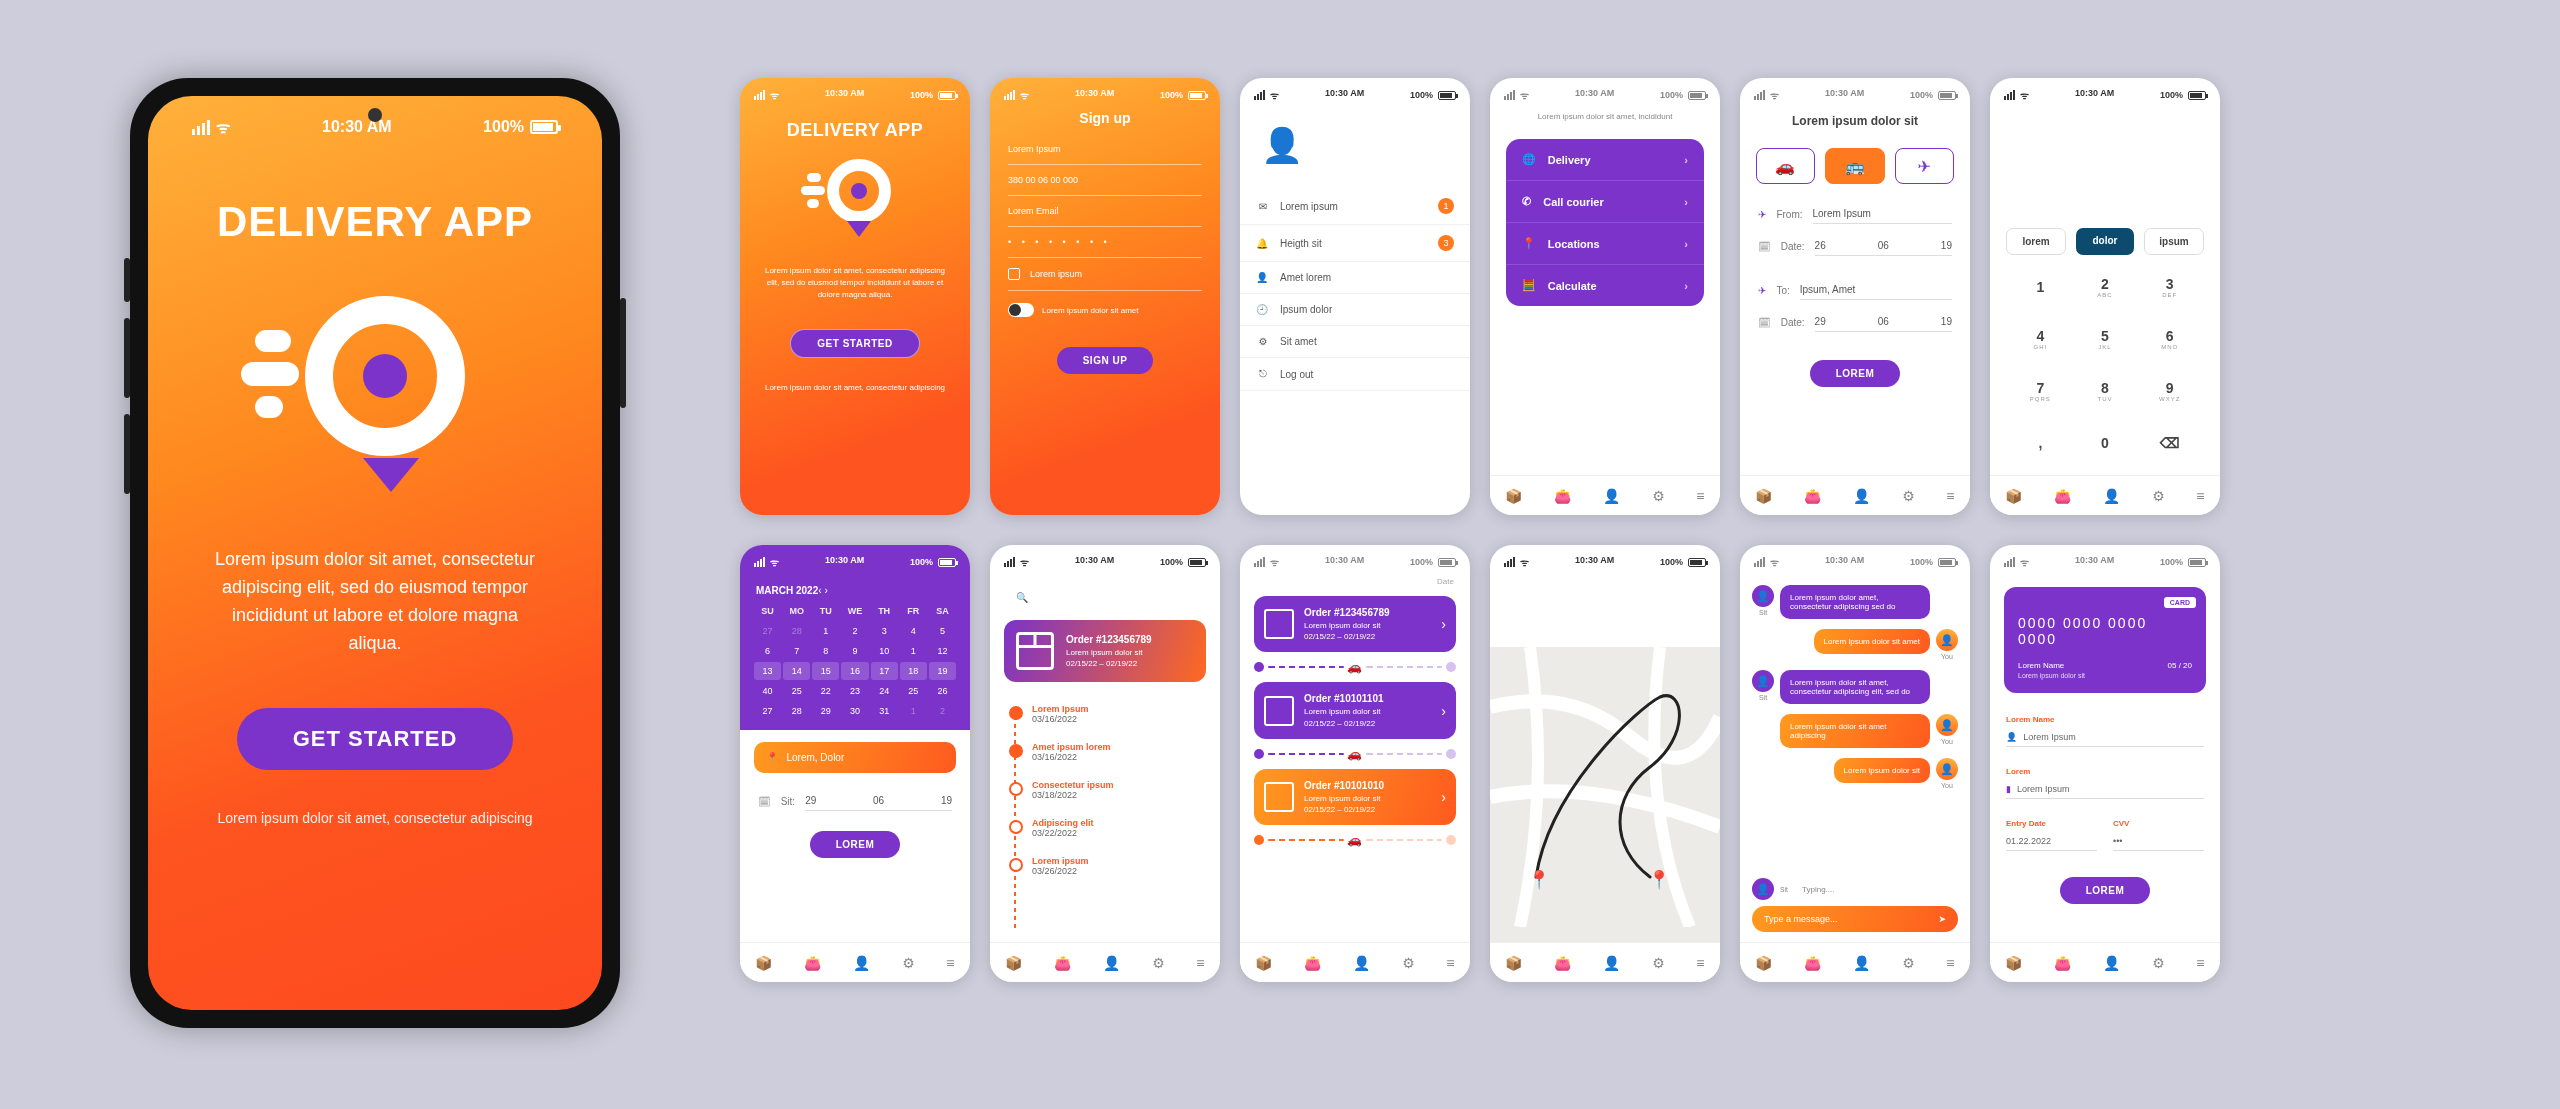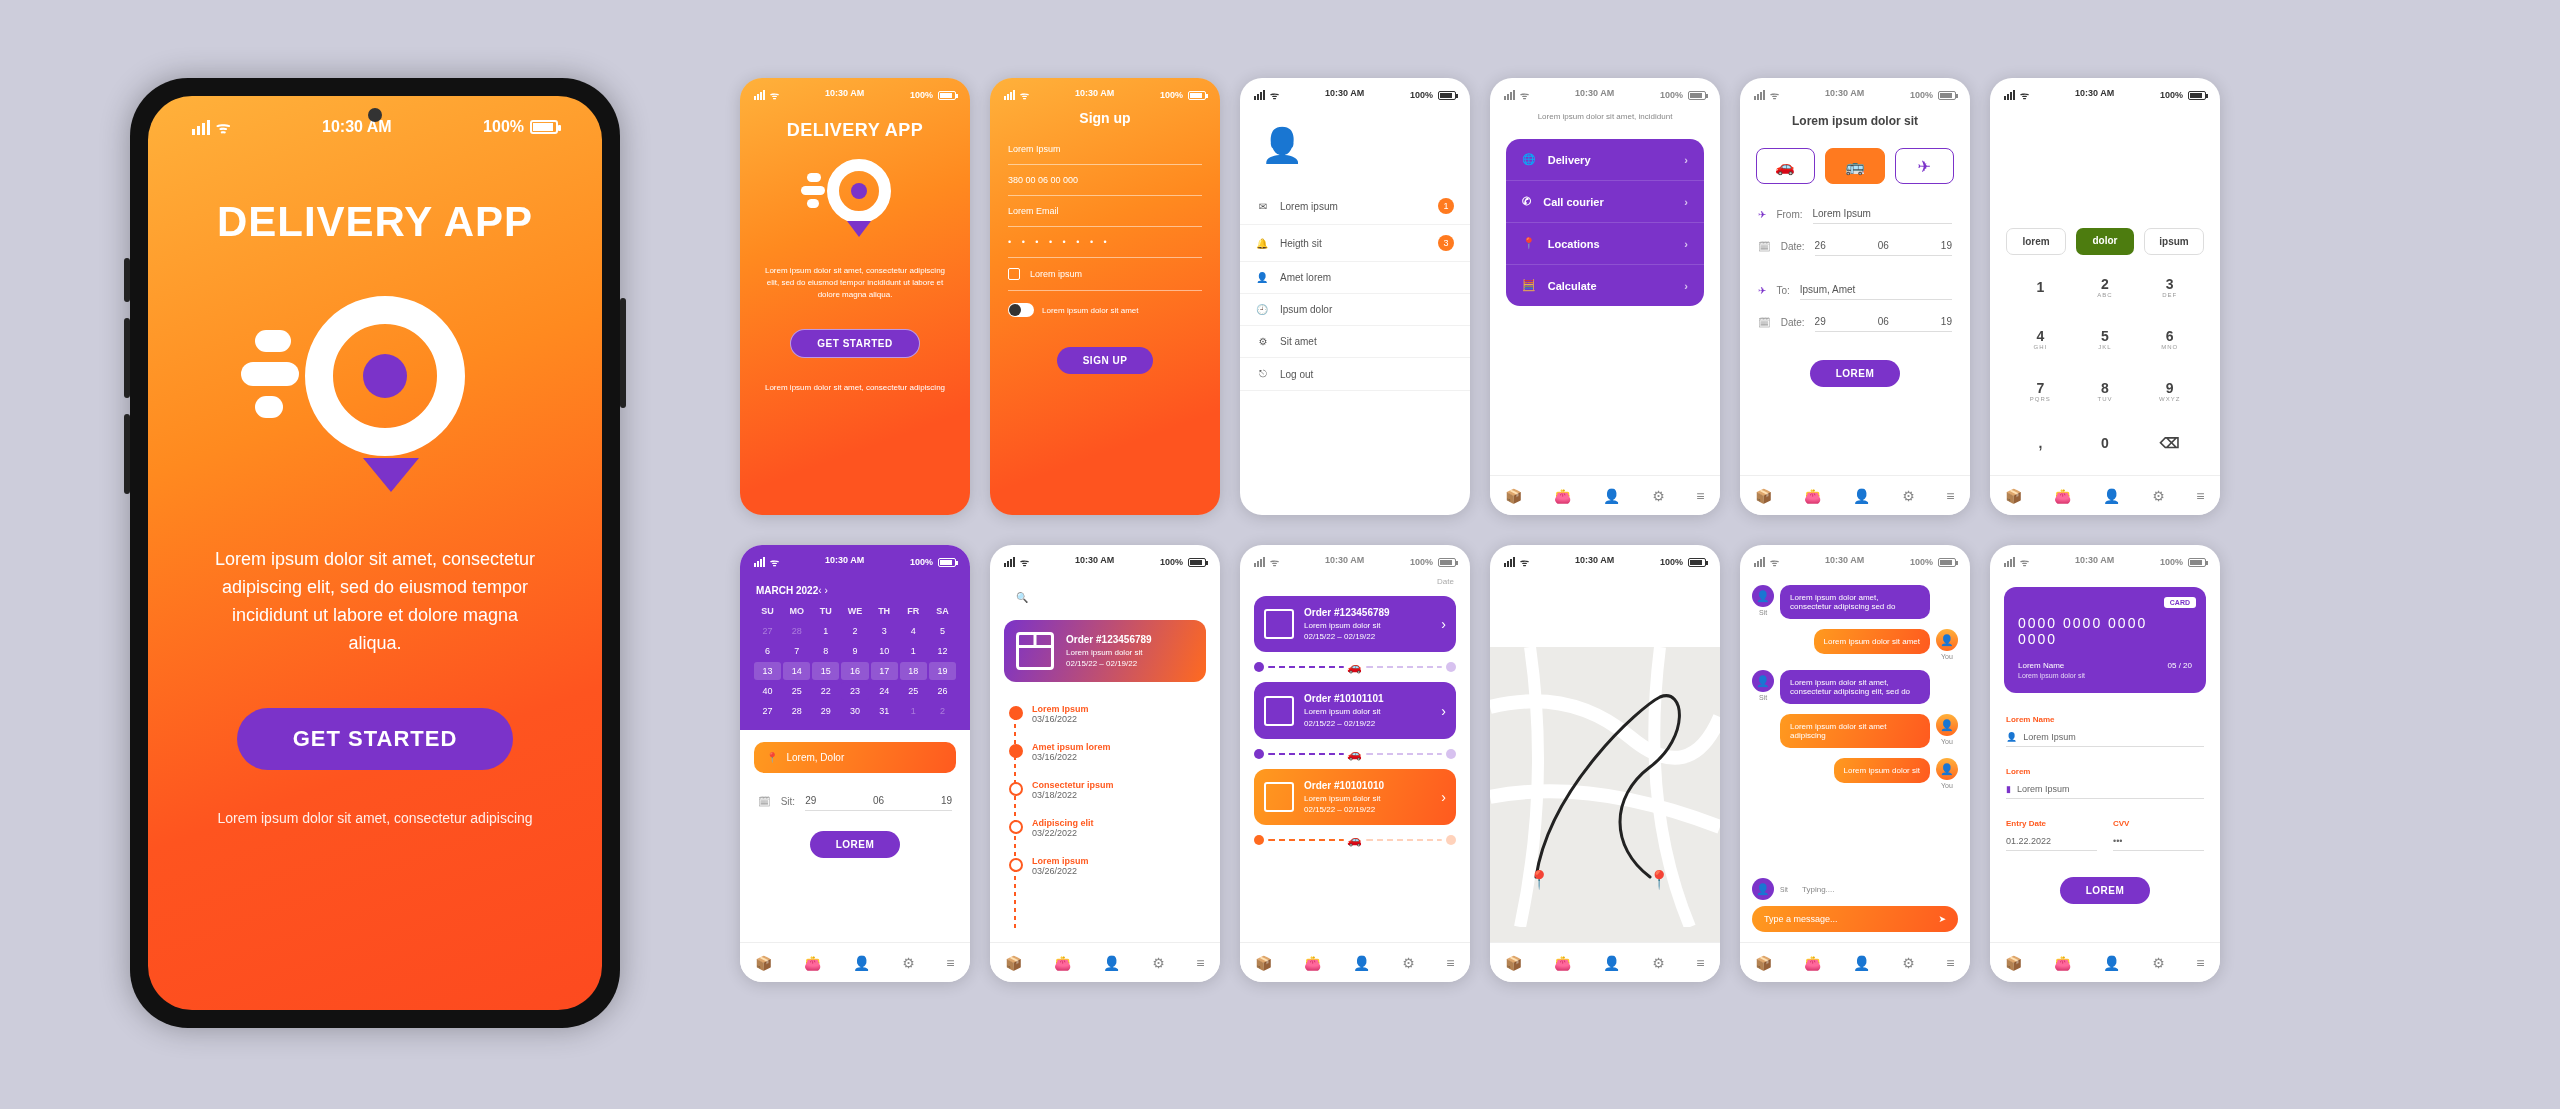--- a/index.html
+++ b/index.html
@@ -86,21 +86,21 @@
 
 .field-row{display:flex;align-items:center;gap:10px;padding:6px 18px;color:#777;font-size:10px}
 .field-row .uline{flex:1;border-bottom:1px solid #ddd;display:flex;justify-content:space-between;color:#555;padding:4px 0}
 
 
 .dim-head{padding:8px 18px 16px;color:#fff}
 .dim-head .ln{display:flex;justify-content:space-between;border-bottom:1px solid rgba(255,255,255,.45);padding:8px 0;font-size:10px}
 .dim-tabs{display:flex;gap:10px;padding:12px 16px}
 .dim-tabs div{flex:1;text-align:center;padding:7px 0;border-radius:7px;font-size:10px;font-weight:600}
 .dim-tabs .a{background:#fff;color:#444;border:1px solid #ddd}
-.dim-tabs .b{background:#4d7c0f;color:#fff}
+.dim-tabs .b{background:#0c4a6e;color:#fff}
 .dim-tabs .c{background:#fff;color:#444;border:1px solid #ddd}
 
 .keypad{flex:1;display:grid;grid-template-columns:repeat(3,1fr);padding:0 18px}
 .keypad div{display:flex;flex-direction:column;align-items:center;justify-content:center;height:40px;color:#444}
 .keypad div b{font-size:14px}
 .keypad div span{font-size:6px;letter-spacing:1px;color:#999}
 
 
 .cal-head{padding:10px 16px;color:#fff;display:flex;align-items:center}
 .cal-grid{display:grid;grid-template-columns:repeat(7,1fr);gap:2px;padding:0 14px 10px;text-align:center;font-size:9px;color:#fff}

